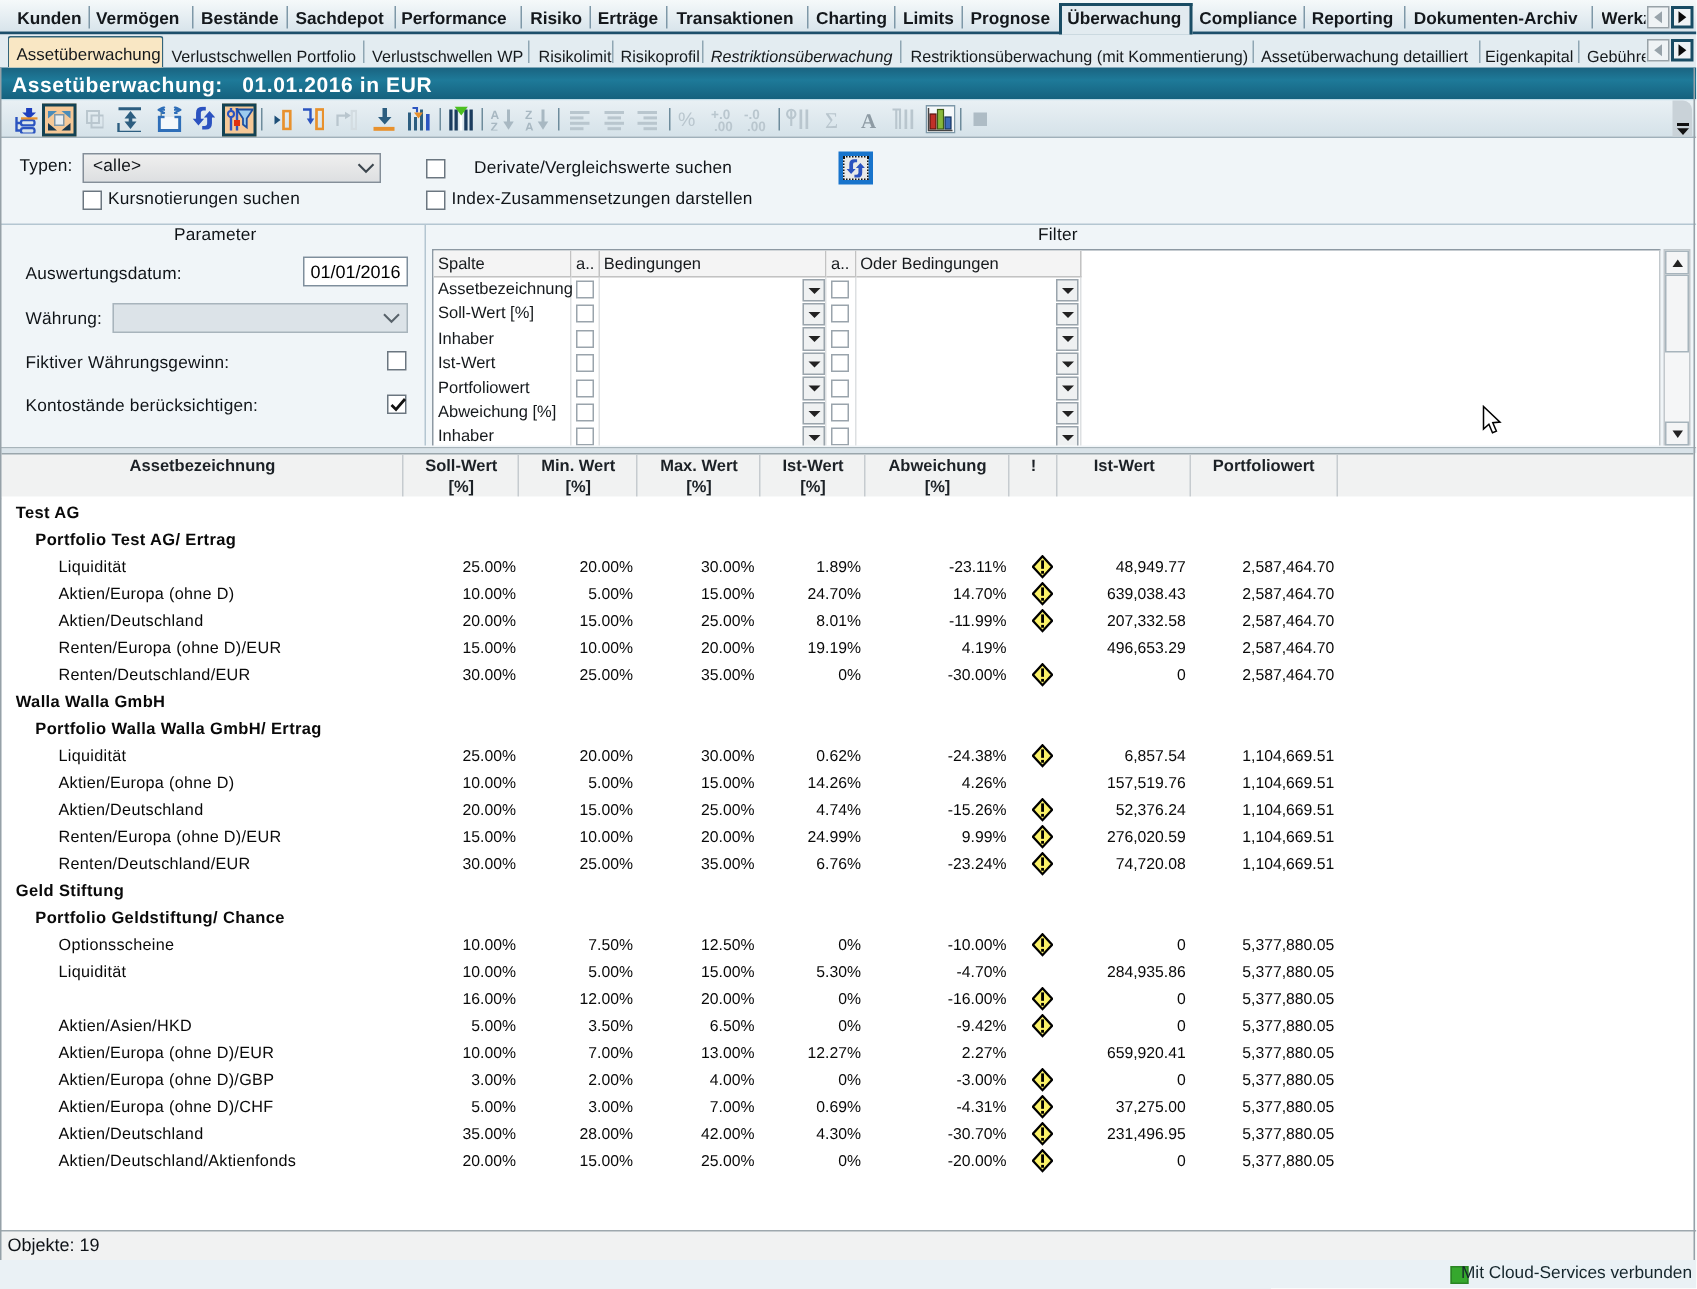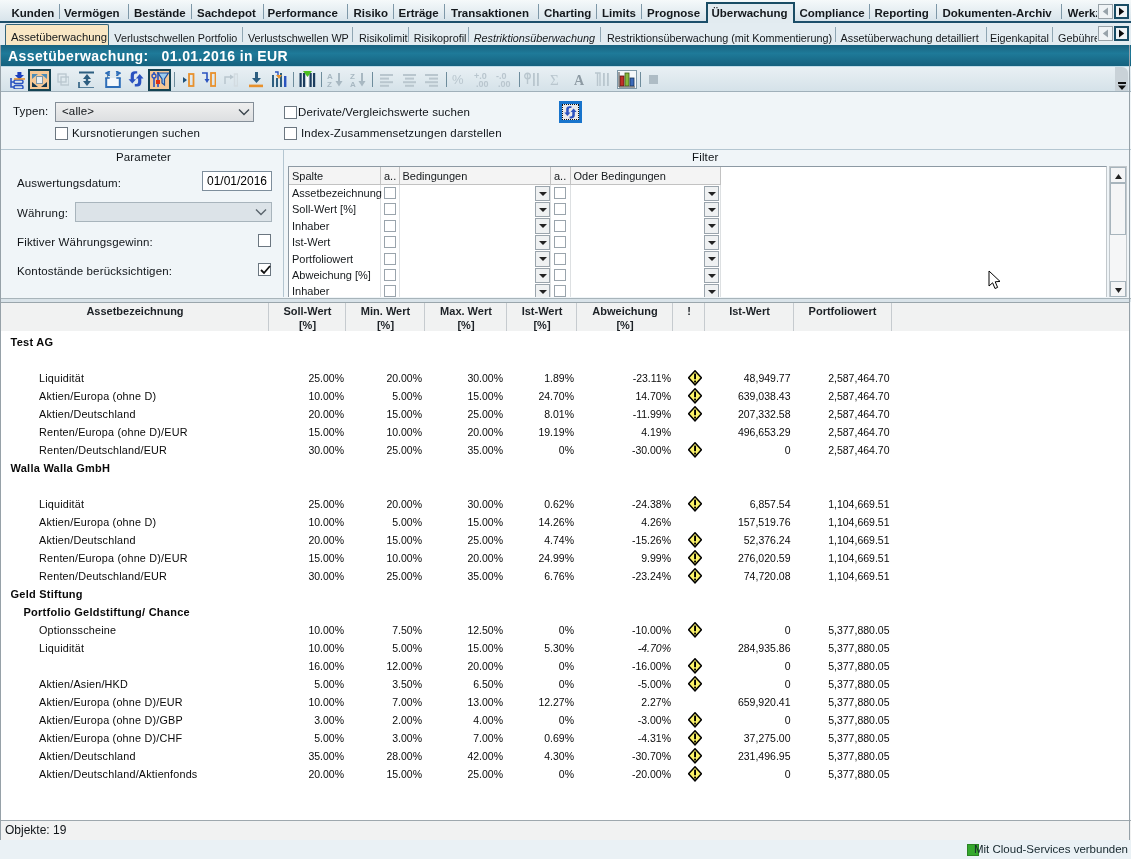--- a/index.html
+++ b/index.html
@@ -296,21 +296,21 @@
 <svg class="abs" style="left:648px;top:74px;" width="12" height="11" viewBox="0 0 12 11">
       <rect x="1" y="1" width="9" height="9" fill="#AEBCC5"></rect>
     </svg>
 <span class="lbl" style="left:13px;top:105px;">Typen:</span>
 <div class="combo" style="left:55px;top:102px;width:199px;height:20px;"></div>
 <span class="lbl" style="left:62px;top:105px;">&lt;alle&gt;</span>
 <svg class="abs" style="left:238px;top:108px;" width="12" height="8" viewBox="0 0 12 8">
       <path d="M1 1.5 L6 6.5 L11 1.5" fill="none" stroke="#3C464E" stroke-width="1.4"></path>
     </svg>
 <div class="cb" style="left:284px;top:106px;"></div>
-<span class="lbl" style="left:298px;top:106px;text-align:center;">Derivate/Vergleichswerte suchen</span>
+<span class="lbl" style="left:316px;top:106px;text-align:center;">Derivate/Vergleichswerte suchen</span>
 <div class="cb" style="left:55px;top:127px;"></div>
 <span class="lbl" style="left:72px;top:127px;">Kursnotierungen suchen</span>
 <div class="cb" style="left:284px;top:127px;"></div>
 <span class="lbl" style="left:301px;top:127px;">Index-Zusammensetzungen darstellen</span>
 <div class="abs" style="left:559px;top:101px;width:23px;height:22px;background:#1874CC;"></div>
 <div class="abs" style="left:562px;top:104px;width:17px;height:16px;background:#E9E9E9;outline:1px dotted #111;outline-offset:-1px;"></div>
 <svg class="abs" style="left:564px;top:106px;" width="13" height="13" viewBox="0 0 13 13">
       <path d="M0.4 6.6 L3.4 10 L6.4 6.6 L4.7 6.6 L4.7 3.5 Q4.7 2.1 6.1 2.1 L7.4 2.1 L7.4 0.2 L5.5 0.2 Q2.2 0.2 2.2 3.5 L2.2 6.6 Z" fill="#2B52C0"></path>
       <path d="M12.6 6 L9.6 2.6 L6.6 6 L8.3 6 L8.3 9.1 Q8.3 10.5 6.9 10.5 L5.6 10.5 L5.6 12.4 L7.5 12.4 Q10.8 12.4 10.8 9.1 L10.8 6 Z" fill="#2B52C0"></path>
     </svg>
@@ -436,20 +436,23 @@
 <div class="tht" style="left:425px;top:305px;width:82px;">Max. Wert<br>[%]</div>
 <div class="tht" style="left:507px;top:305px;width:70px;">Ist-Wert<br>[%]</div>
 <div class="tht" style="left:577px;top:305px;width:96px;">Abweichung<br>[%]</div>
 <div class="tht" style="left:673px;top:305px;width:32px;">!</div>
 <div class="tht" style="left:705px;top:305px;width:89px;">Ist-Wert</div>
 <div class="tht" style="left:794px;top:305px;width:97px;">Portfoliowert</div>
 <div class="abs" style="left:1px;top:331px;width:1128px;height:489px;background:#fff;">
       <div class="tr" style="top:2px;">
         <span class="tng" style="left:9.5px;">Test AG</span>
       </div>
+      <div class="tr" style="top:20px;">
+        <span class="tng" style="left:22.5px;">Portfolio Test AG/ Ertrag</span>
+      </div>
       <div class="tr" style="top:38px;">
         <span class="tn" style="left:38px;">Liquidität</span>
         <span class="tv" style="left:223px;width:120px;">25.00%</span>
         <span class="tv" style="left:301px;width:120px;">20.00%</span>
         <span class="tv" style="left:382px;width:120px;">30.00%</span>
         <span class="tv" style="left:453px;width:120px;">1.89%</span>
         <span class="tv" style="left:550px;width:120px;">-23.11%</span>
         <span class="tv" style="left:669.5px;width:120px;">48,949.77</span>
         <span class="tv" style="left:768.5px;width:120px;">2,587,464.70</span>
         <svg style="position:absolute;left:687px;top:1px;" width="14" height="16" viewBox="0 0 14 16">
@@ -509,20 +512,23 @@
         <span class="tv" style="left:768.5px;width:120px;">2,587,464.70</span>
         <svg style="position:absolute;left:687px;top:1px;" width="14" height="16" viewBox="0 0 14 16">
           <path d="M7 0.8 L13.4 7.8 L7 14.8 L0.6 7.8 Z" fill="#FBF268" stroke="#000" stroke-width="1.5"></path>
           <rect x="6.1" y="3.6" width="1.9" height="5.6" fill="#000"></rect>
           <rect x="6.1" y="10.6" width="1.9" height="1.9" fill="#000"></rect>
         </svg>
       </div>
       <div class="tr" style="top:128px;">
         <span class="tng" style="left:9.5px;">Walla Walla GmbH</span>
       </div>
+      <div class="tr" style="top:146px;">
+        <span class="tng" style="left:22.5px;">Portfolio Walla Walla GmbH/ Ertrag</span>
+      </div>
       <div class="tr" style="top:164px;">
         <span class="tn" style="left:38px;">Liquidität</span>
         <span class="tv" style="left:223px;width:120px;">25.00%</span>
         <span class="tv" style="left:301px;width:120px;">20.00%</span>
         <span class="tv" style="left:382px;width:120px;">30.00%</span>
         <span class="tv" style="left:453px;width:120px;">0.62%</span>
         <span class="tv" style="left:550px;width:120px;">-24.38%</span>
         <span class="tv" style="left:669.5px;width:120px;">6,857.54</span>
         <span class="tv" style="left:768.5px;width:120px;">1,104,669.51</span>
         <svg style="position:absolute;left:687px;top:1px;" width="14" height="16" viewBox="0 0 14 16">
@@ -606,21 +612,21 @@
           <rect x="6.1" y="3.6" width="1.9" height="5.6" fill="#000"></rect>
           <rect x="6.1" y="10.6" width="1.9" height="1.9" fill="#000"></rect>
         </svg>
       </div>
       <div class="tr" style="top:308px;">
         <span class="tn" style="left:38px;">Liquidität</span>
         <span class="tv" style="left:223px;width:120px;">10.00%</span>
         <span class="tv" style="left:301px;width:120px;">5.00%</span>
         <span class="tv" style="left:382px;width:120px;">15.00%</span>
         <span class="tv" style="left:453px;width:120px;">5.30%</span>
-        <span class="tv" style="left:550px;width:120px;font-style:italic;">-4.70%</span>
+        <span class="tv" style="left:550px;width:120px;">-4.70%</span>
         <span class="tv" style="left:669.5px;width:120px;">284,935.86</span>
         <span class="tv" style="left:768.5px;width:120px;">5,377,880.05</span>
       </div>
       <div class="tr" style="top:326px;">
         <span class="tv" style="left:223px;width:120px;">16.00%</span>
         <span class="tv" style="left:301px;width:120px;">12.00%</span>
         <span class="tv" style="left:382px;width:120px;">20.00%</span>
         <span class="tv" style="left:453px;width:120px;">0%</span>
         <span class="tv" style="left:550px;width:120px;">-16.00%</span>
         <span class="tv" style="left:669.5px;width:120px;">0</span>
@@ -630,21 +636,21 @@
           <rect x="6.1" y="3.6" width="1.9" height="5.6" fill="#000"></rect>
           <rect x="6.1" y="10.6" width="1.9" height="1.9" fill="#000"></rect>
         </svg>
       </div>
       <div class="tr" style="top:344px;">
         <span class="tn" style="left:38px;">Aktien/Asien/HKD</span>
         <span class="tv" style="left:223px;width:120px;">5.00%</span>
         <span class="tv" style="left:301px;width:120px;">3.50%</span>
         <span class="tv" style="left:382px;width:120px;">6.50%</span>
         <span class="tv" style="left:453px;width:120px;">0%</span>
-        <span class="tv" style="left:550px;width:120px;">-5.00%</span>
+        <span class="tv" style="left:550px;width:120px;">-9.42%</span>
         <span class="tv" style="left:669.5px;width:120px;">0</span>
         <span class="tv" style="left:768.5px;width:120px;">5,377,880.05</span>
         <svg style="position:absolute;left:687px;top:1px;" width="14" height="16" viewBox="0 0 14 16">
           <path d="M7 0.8 L13.4 7.8 L7 14.8 L0.6 7.8 Z" fill="#FBF268" stroke="#000" stroke-width="1.5"></path>
           <rect x="6.1" y="3.6" width="1.9" height="5.6" fill="#000"></rect>
           <rect x="6.1" y="10.6" width="1.9" height="1.9" fill="#000"></rect>
         </svg>
       </div>
       <div class="tr" style="top:362px;">
         <span class="tn" style="left:38px;">Aktien/Europa (ohne D)/EUR</span>

